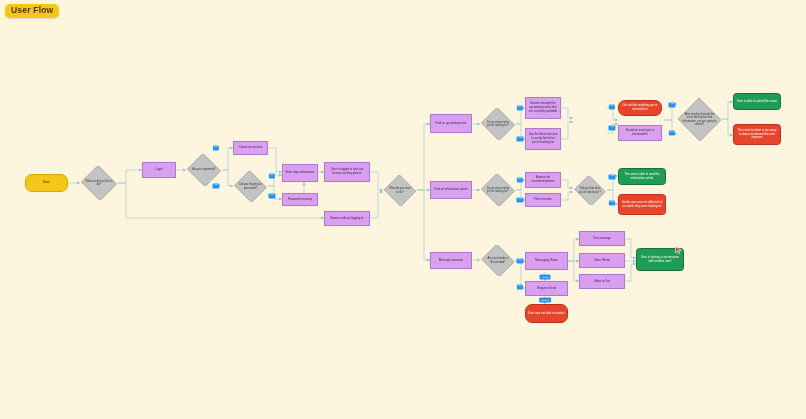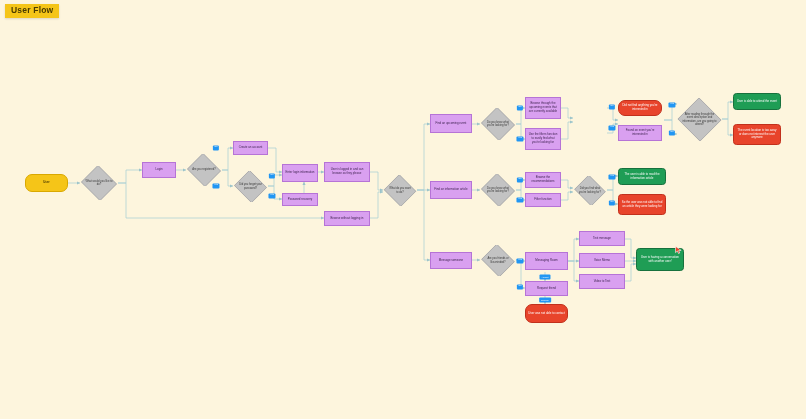--- a/index.html
+++ b/index.html
@@ -30,21 +30,21 @@
     pointer-events: none;
   }
 
   
   .title-chip {
     position: absolute;
     left: 5px;
     top: 4px;
     background: #f5c518;
     color: #4a3b00;
-    border-radius: 0;
+    border-radius: 5px;
     padding: 2px 6px 3px 6px;
     font-size: 8.5px;
     font-weight: bold;
     letter-spacing: .2px;
     line-height: 1;
     box-shadow: 0 1px 2px rgba(0,0,0,.13);
   }
 
   
   .node {

